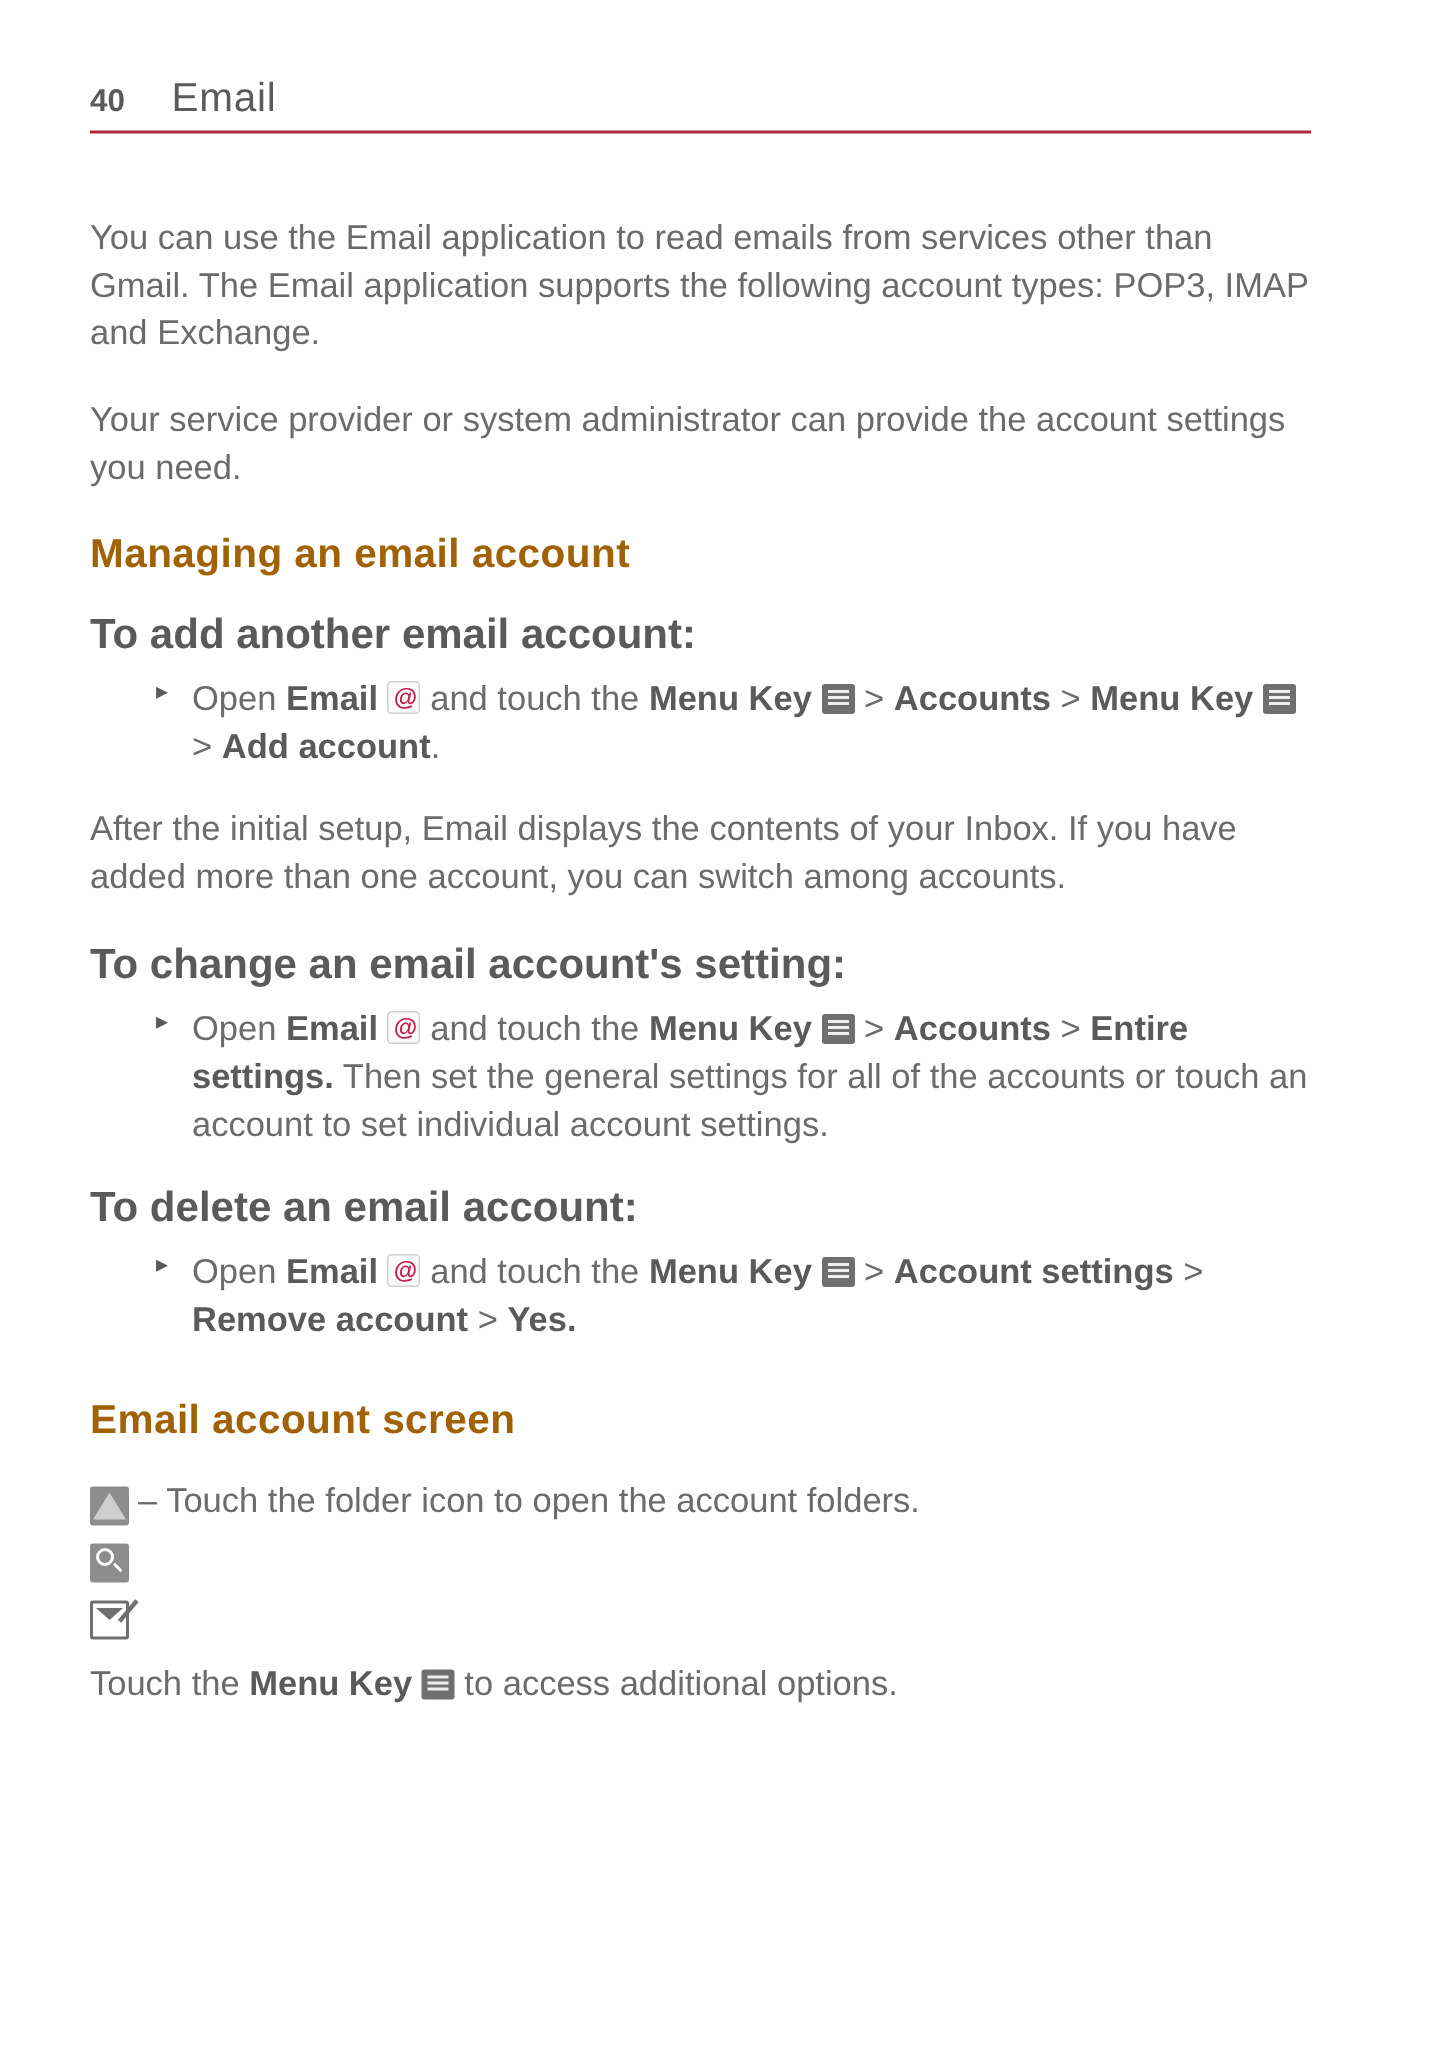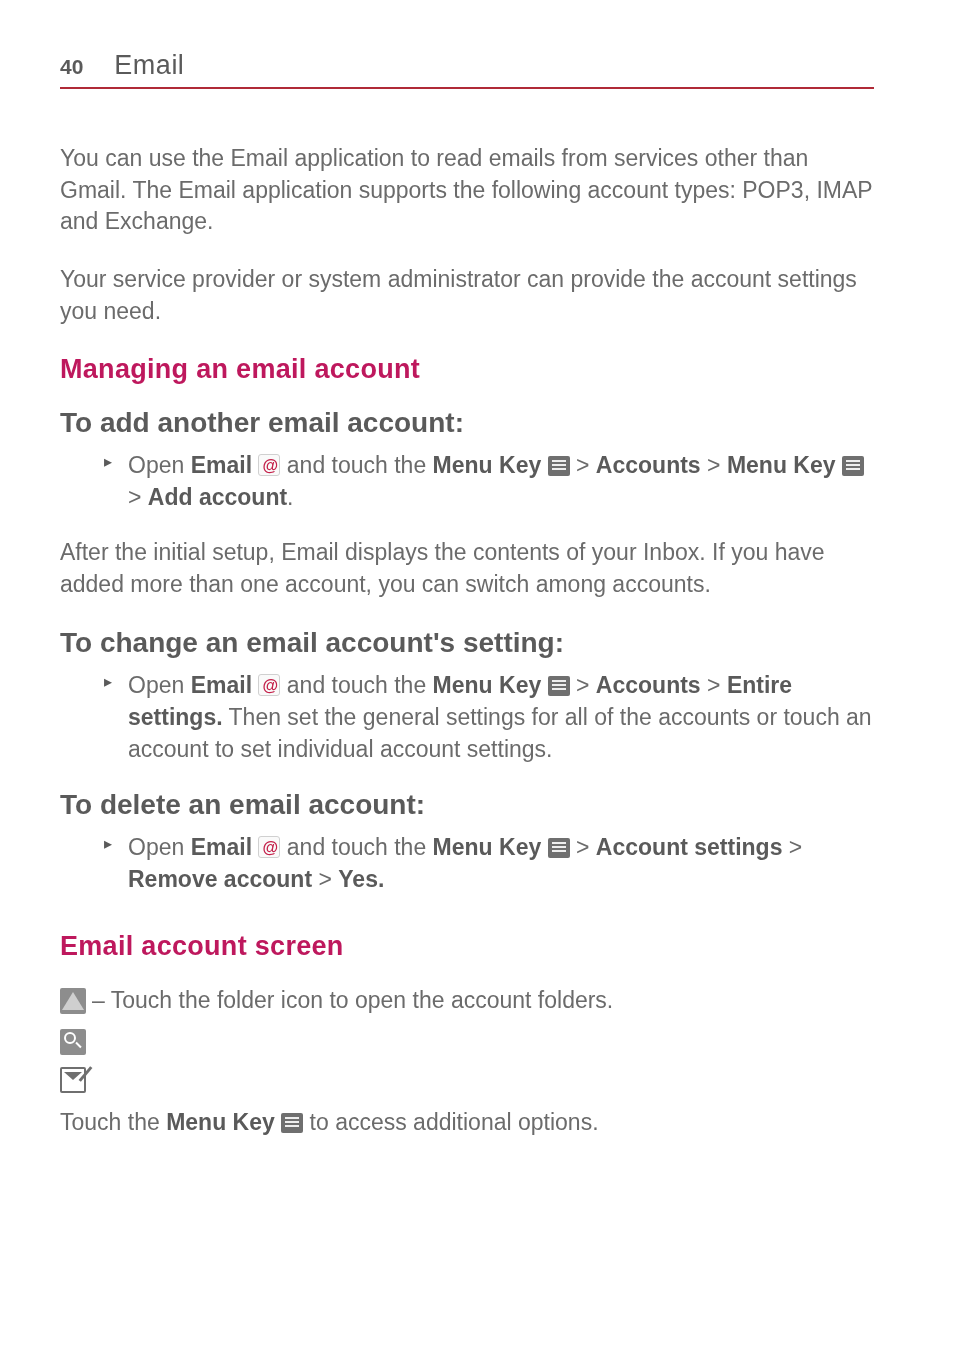--- a/index.html
+++ b/index.html
@@ -3,33 +3,33 @@
 <meta charset="utf-8">
 <style>
   * { box-sizing: border-box; margin: 0; padding: 0; }
   html, body { width: 954px; height: 1372px; background: #fff; font-family: "Helvetica Neue", Arial, sans-serif; color: #5a5a5a; }
   .page { padding: 50px 80px 60px 60px; }
   .header { display: flex; align-items: baseline; border-bottom: 2px solid #b02a37; padding-bottom: 6px; margin-bottom: 54px; gap: 13px; }
   .page-num { font-size: 21px; font-weight: 700; color: #5a5a5a; margin-right: 18px; }
   .chapter { font-size: 27px; color: #5a5a5a; font-weight: 400; letter-spacing: 0.5px; }
   .body-para { font-size: 23px; line-height: 1.38; color: #6b6b6b; font-weight: 300; margin-bottom: 26px; }
   .body-para.tight { margin-bottom: 20px; }
-  .section-h { font-size: 27px; color: #be185d; font-weight: 700; margin-top: 36px; margin-bottom: 22px; letter-spacing: 0.3px; }
+  .section-h { font-size: 27px; color: #a16207; font-weight: 700; margin-top: 36px; margin-bottom: 22px; letter-spacing: 0.3px; }
   .section-h.first { margin-top: 10px; }
   .sub-h { font-size: 28px; color: #5a5a5a; font-weight: 700; margin-top: 18px; margin-bottom: 10px; }
   .bold-run { font-weight: 700; color: #5a5a5a; }
   ul.bullets { list-style: none; padding-left: 44px; margin-bottom: 24px; }
   ul.bullets li { position: relative; font-size: 23px; line-height: 1.4; color: #6b6b6b; font-weight: 300; padding-left: 24px; }
   ul.bullets li::before { content: "▸"; position: absolute; left: 0; top: 2px; font-size: 16px; color: #5a5a5a; }
   .icon-inline { display: inline-block; vertical-align: -3px; }
   .icon-email { width: 22px; height: 22px; background: #fafafa; border: 1px solid #d0d0d0; border-radius: 3px; position: relative; }
   .icon-email::after { content: "@"; color: #c4214b; font-size: 16px; font-weight: 700; position: absolute; left: 3px; top: 0px; }
   .icon-menu { width: 22px; height: 20px; background: #6f6f6f; border-radius: 2px; position: relative; }
   .icon-menu::before { content: ""; position: absolute; left: 4px; right: 4px; top: 4px; height: 2px; background: #eee; box-shadow: 0 4px 0 #eee, 0 8px 0 #eee; }
-  .legend-row { display: flex; align-items: center; margin-bottom: 12px; font-size: 23px; line-height: 1.4; color: #6b6b6b; font-weight: 300; }
+  .legend-row { display: flex; align-items: flex-end; margin-bottom: 12px; font-size: 23px; line-height: 1.4; color: #6b6b6b; font-weight: 300; }
   .legend-icon { width: 26px; height: 26px; margin-right: 6px; flex-shrink: 0; display: inline-flex; align-items: center; justify-content: center; }
   .gray-box { background: #8d8d8d; border-radius: 2px; }
   .triangle { width: 0; height: 0; border-left: 11px solid transparent; border-right: 11px solid transparent; border-bottom: 18px solid #cfcfcf; margin: 0 auto; }
   .magnifier { position: relative; width: 26px; height: 26px; }
   .magnifier .circ { position: absolute; left: 4px; top: 3px; width: 12px; height: 12px; border: 2px solid #fff; border-radius: 50%; }
   .magnifier .hand { position: absolute; left: 15px; top: 15px; width: 7px; height: 2px; background: #fff; transform: rotate(45deg); }
   .compose { position: relative; width: 26px; height: 26px; background: #fff; border: 2px solid #6f6f6f; border-radius: 2px; }
   .compose .env { position: absolute; left: 2px; right: 2px; top: 3px; height: 0; border-left: 9px solid transparent; border-right: 9px solid transparent; border-top: 8px solid #6f6f6f; }
   .compose .pen { position: absolute; right: -3px; top: -4px; width: 3px; height: 18px; background: #6f6f6f; transform: rotate(40deg); }
   .menu-inline { display:inline-block; vertical-align:-3px; }

